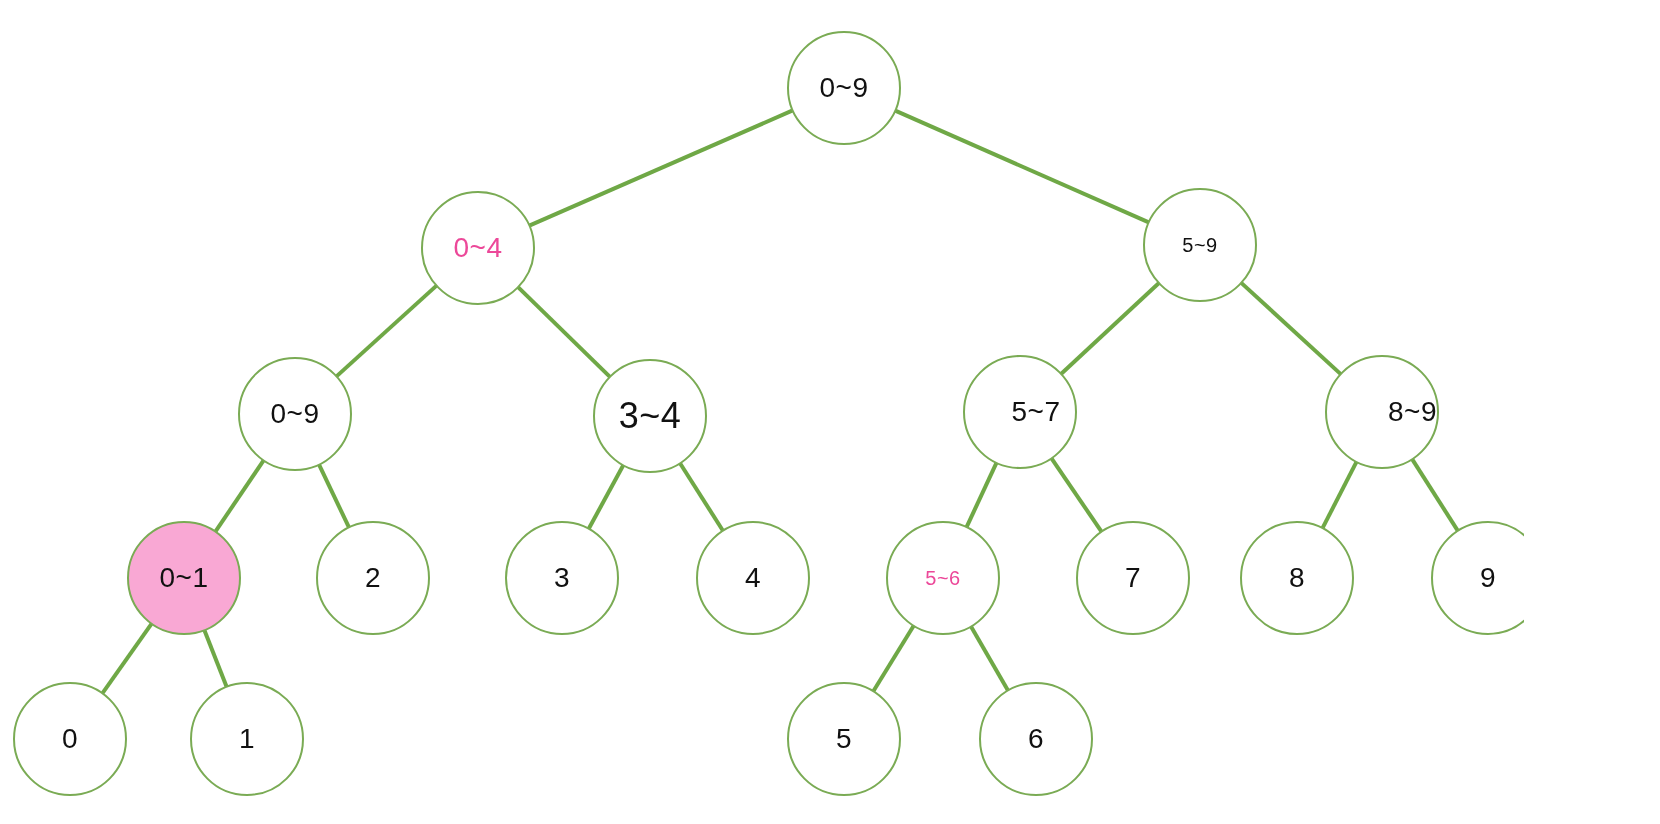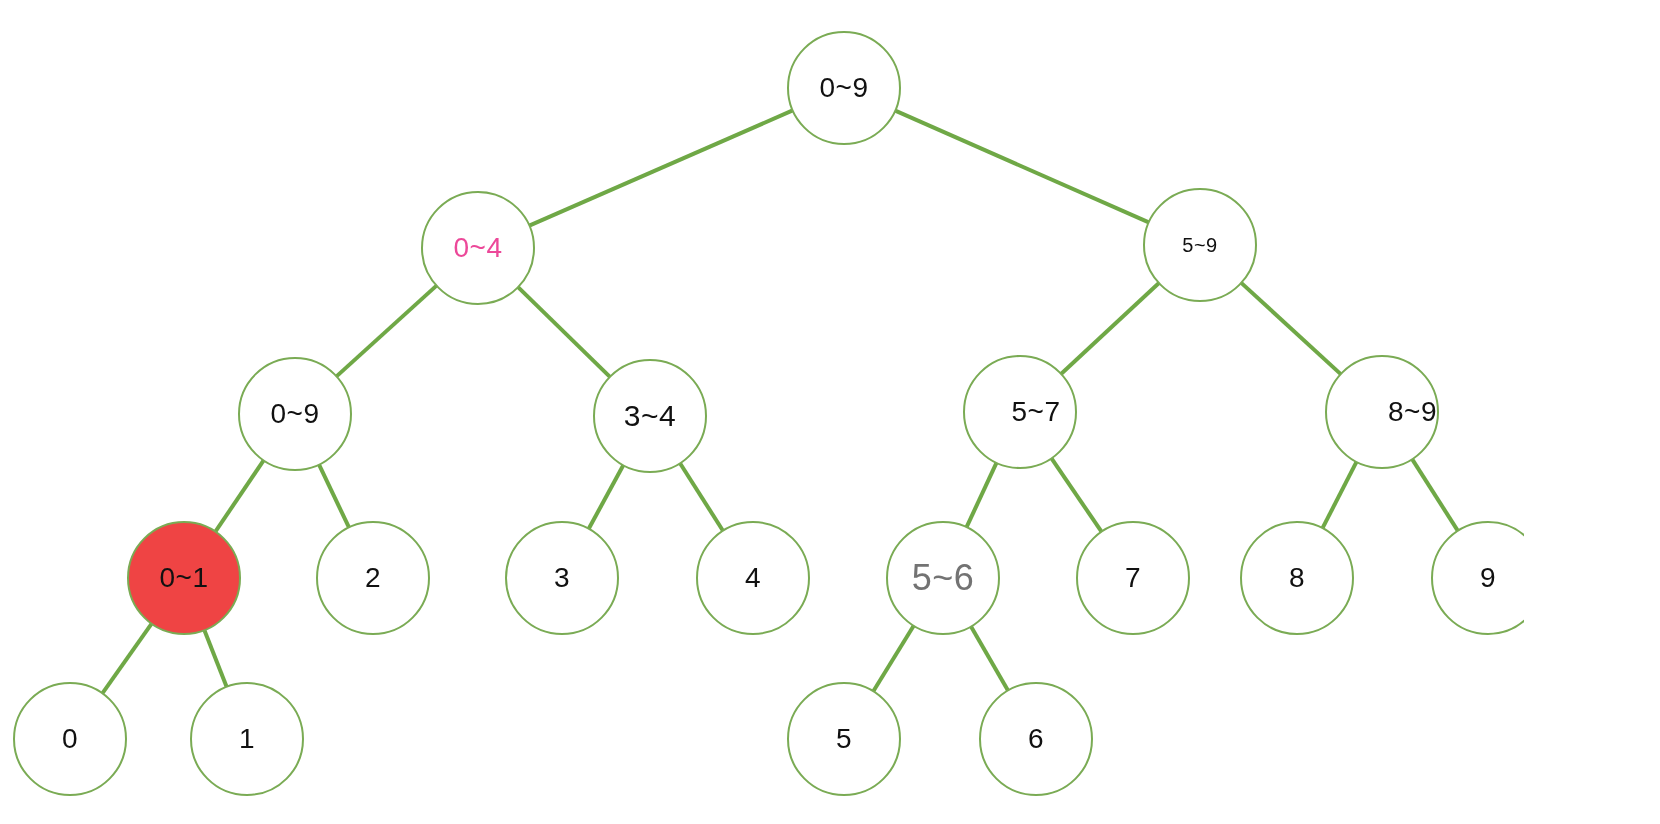--- a/index.html
+++ b/index.html
@@ -76,42 +76,42 @@
       <div class="node" style="left: 421px; top: 191px; width: 114px; height: 114px; border-color: rgb(122, 171, 84); border-width: 2px; background: rgb(255, 255, 255);">
         <span class="node-label" style="font-size: 28px; color: #ec4899;">0~4</span>
       </div>
       <div class="node" style="left: 1143px; top: 188px; width: 114px; height: 114px; border-color: rgb(122, 171, 84); border-width: 2px; background: rgb(255, 255, 255);">
         <span class="node-label" style="font-size: 20px; color: rgb(17, 17, 17);">5~9</span>
       </div>
       <div class="node" style="left: 238px; top: 357px; width: 114px; height: 114px; border-color: rgb(122, 171, 84); border-width: 2px; background: rgb(255, 255, 255);">
         <span class="node-label" style="font-size: 28px; color: rgb(17, 17, 17);">0~9</span>
       </div>
       <div class="node" style="left: 593px; top: 359px; width: 114px; height: 114px; border-color: rgb(122, 171, 84); border-width: 2px; background: rgb(255, 255, 255);">
-        <span class="node-label" style="font-size: 30px; color: rgb(17, 17, 17);">3~4</span>
+        <span class="node-label" style="font-size: 36px; color: rgb(17, 17, 17);">3~4</span>
       </div>
       <div class="node" style="left: 963px; top: 355px; width: 114px; height: 114px; border-color: rgb(122, 171, 84); border-width: 2px; background: rgb(255, 255, 255);">
         <span class="node-label" style="font-size: 28px; color: rgb(17, 17, 17); margin-left: 32px;">5~7</span>
       </div>
       <div class="node" style="left: 1325px; top: 355px; width: 114px; height: 114px; border-color: rgb(122, 171, 84); border-width: 2px; background: rgb(255, 255, 255); justify-content: flex-end;">
         <span class="node-label" style="font-size: 28px; color: rgb(17, 17, 17);">8~9</span>
       </div>
-      <div class="node" style="left: 127px; top: 521px; width: 114px; height: 114px; border-color: rgb(122, 171, 84); border-width: 2px; background: #ef4444;">
+      <div class="node" style="left: 127px; top: 521px; width: 114px; height: 114px; border-color: rgb(122, 171, 84); border-width: 2px; background: #f9a8d4;">
         <span class="node-label" style="font-size: 28px; color: rgb(17, 17, 17);">0~1</span>
       </div>
       <div class="node" style="left: 316px; top: 521px; width: 114px; height: 114px; border-color: rgb(122, 171, 84); border-width: 2px; background: rgb(255, 255, 255);">
         <span class="node-label" style="font-size: 28px; color: rgb(17, 17, 17);">2</span>
       </div>
       <div class="node" style="left: 505px; top: 521px; width: 114px; height: 114px; border-color: rgb(122, 171, 84); border-width: 2px; background: rgb(255, 255, 255);">
         <span class="node-label" style="font-size: 28px; color: rgb(17, 17, 17);">3</span>
       </div>
       <div class="node" style="left: 696px; top: 521px; width: 114px; height: 114px; border-color: rgb(122, 171, 84); border-width: 2px; background: rgb(255, 255, 255);">
         <span class="node-label" style="font-size: 28px; color: rgb(17, 17, 17);">4</span>
       </div>
       <div class="node" style="left: 886px; top: 521px; width: 114px; height: 114px; border-color: rgb(122, 171, 84); border-width: 2px; background: rgb(255, 255, 255);">
-        <span class="node-label" style="font-size: 36px; color: #737373;">5~6</span>
+        <span class="node-label" style="font-size: 20px; color: #ec4899;">5~6</span>
       </div>
       <div class="node" style="left: 1076px; top: 521px; width: 114px; height: 114px; border-color: rgb(122, 171, 84); border-width: 2px; background: rgb(255, 255, 255);">
         <span class="node-label" style="font-size: 28px; color: rgb(17, 17, 17);">7</span>
       </div>
       <div class="node" style="left: 1240px; top: 521px; width: 114px; height: 114px; border-color: rgb(122, 171, 84); border-width: 2px; background: rgb(255, 255, 255);">
         <span class="node-label" style="font-size: 28px; color: rgb(17, 17, 17);">8</span>
       </div>
       <div class="node" style="left: 1431px; top: 521px; width: 114px; height: 114px; border-color: rgb(122, 171, 84); border-width: 2px; background: rgb(255, 255, 255);">
         <span class="node-label" style="font-size: 28px; color: rgb(17, 17, 17);">9</span>
       </div>

